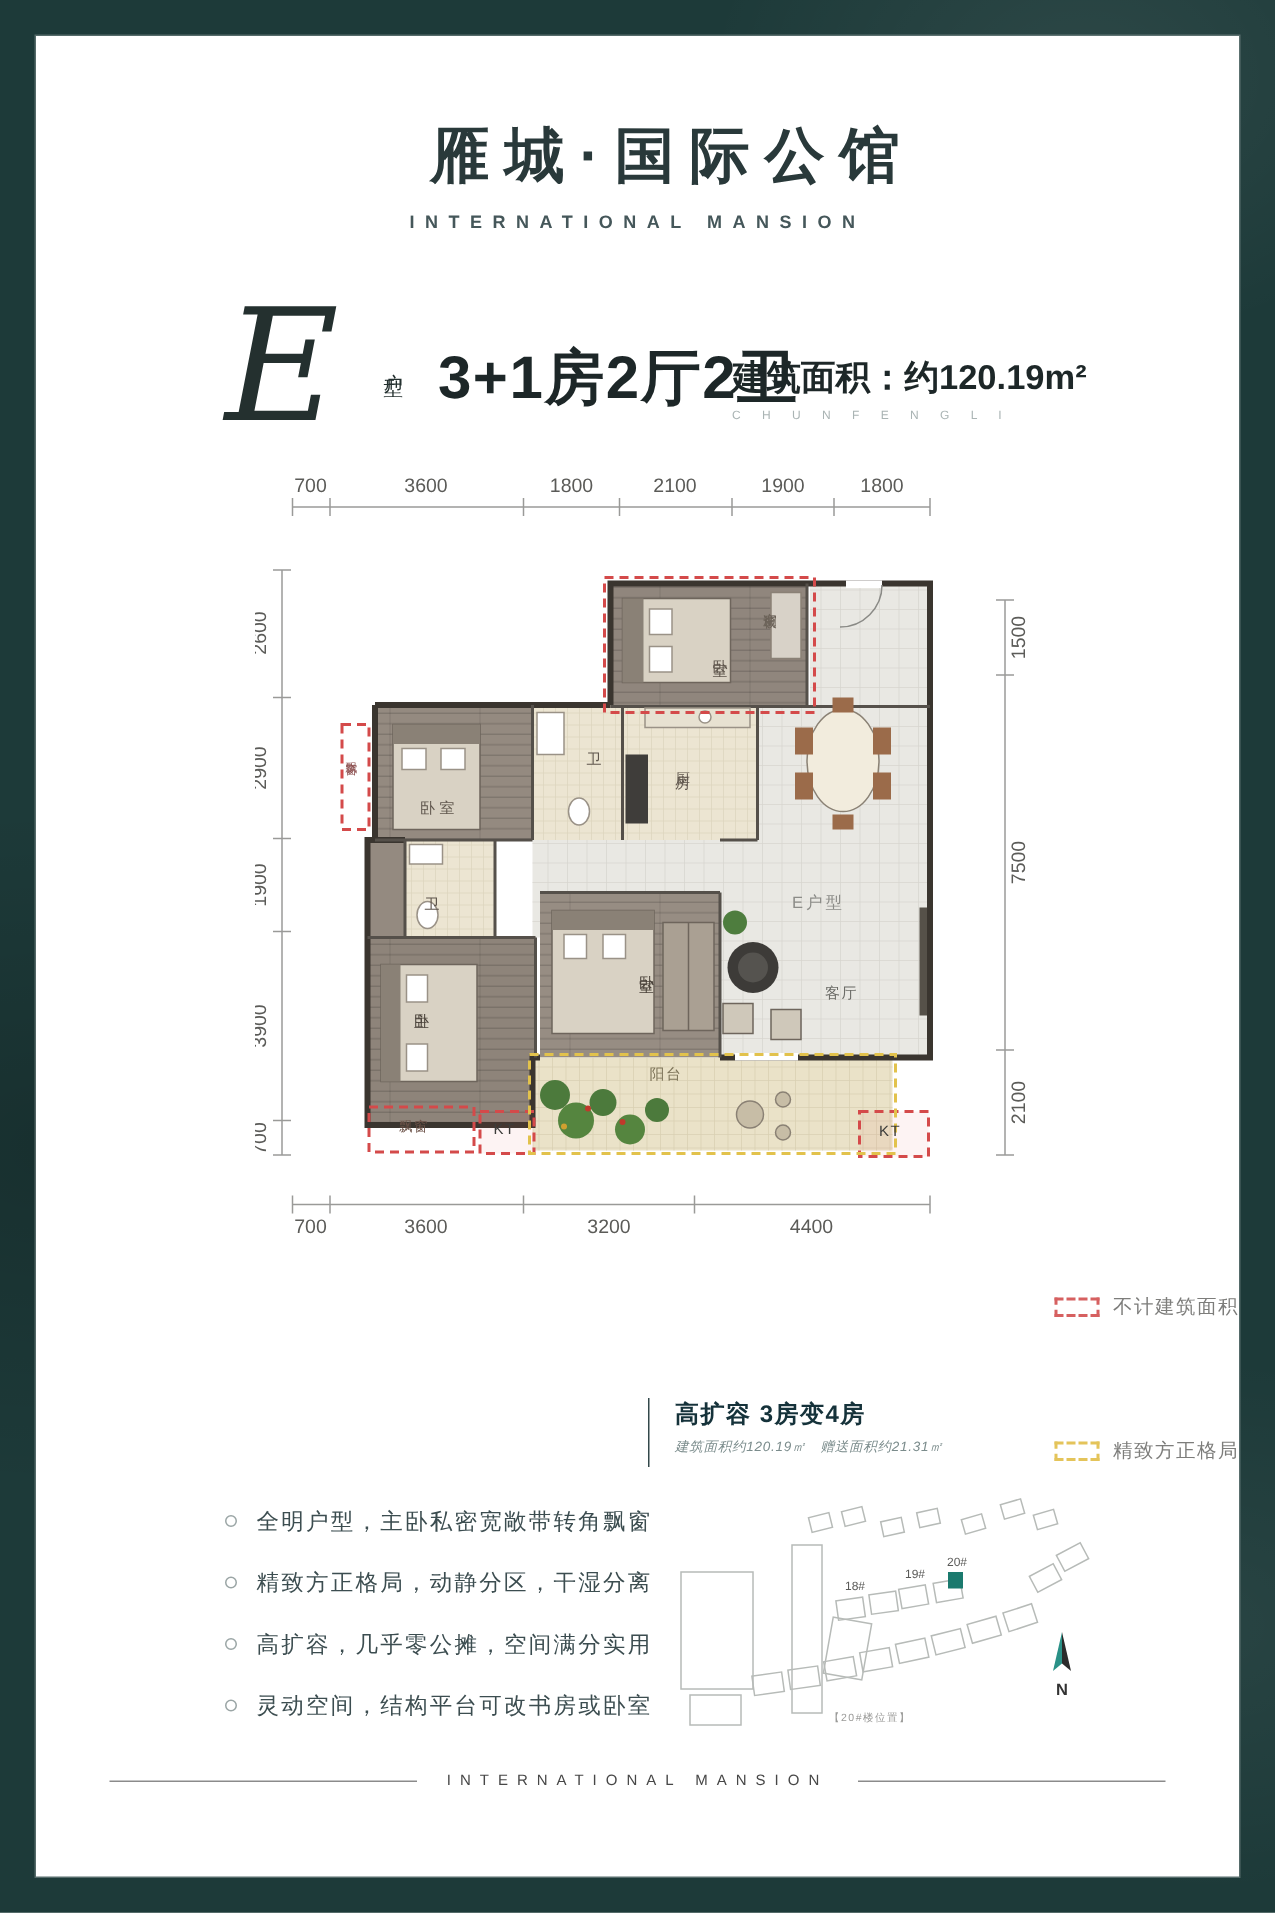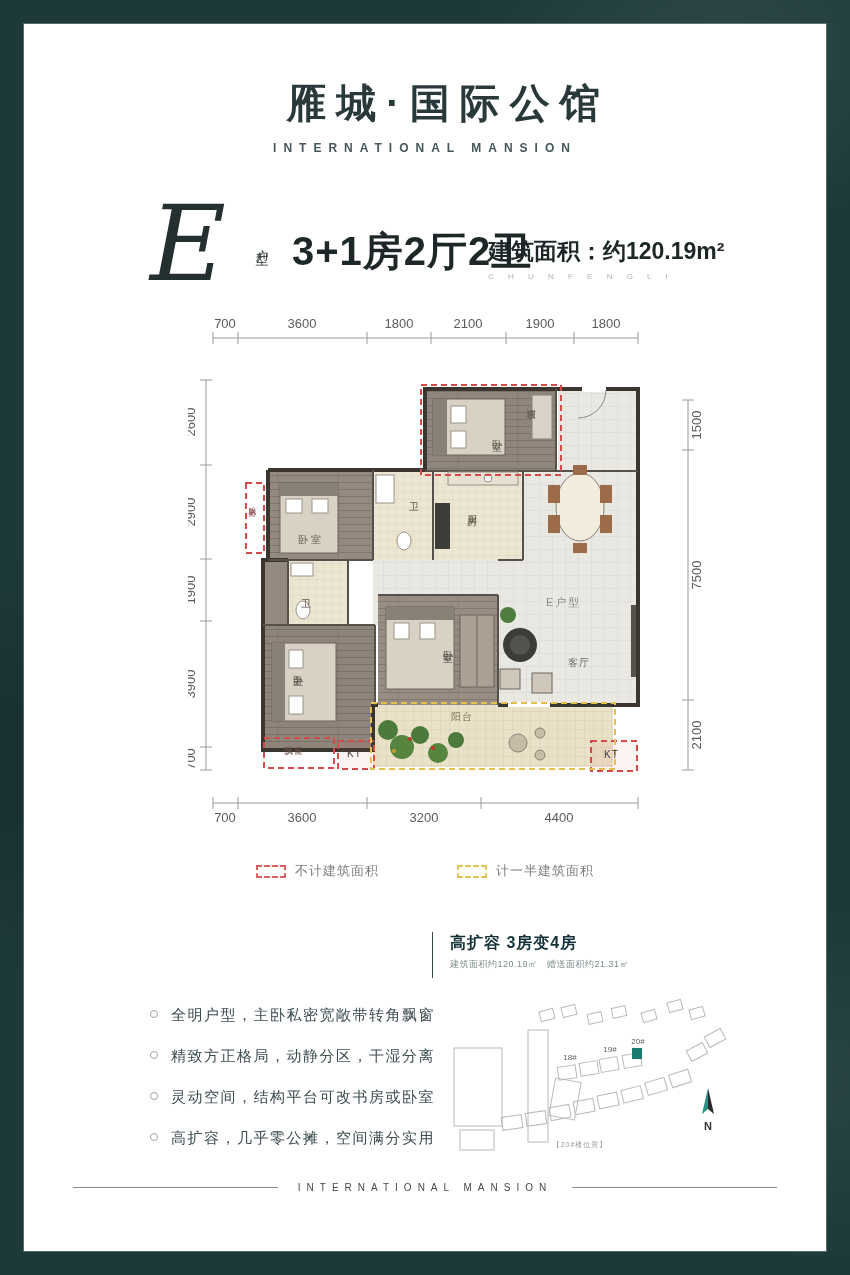--- a/index.html
+++ b/index.html
@@ -25,35 +25,35 @@
   .hd-title{font-size:40px;font-weight:700;color:#29393a;letter-spacing:10px;margin:0;padding-left:46px;}
   .hd-sub{margin-top:10px;font-size:12px;color:#45575a;letter-spacing:7px;font-weight:600;}
   
   .script-e{position:absolute;left:126px;top:168px;font-family:"DejaVu Serif",serif;font-style:italic;font-size:104px;color:#24302f;line-height:1;}
   .unit-label{position:absolute;left:230px;top:215px;writing-mode:vertical-rl;font-size:13px;color:#24302f;letter-spacing:3px;line-height:1.2;}
   .unit-rooms{position:absolute;left:248px;top:200px;font-size:40px;font-weight:700;color:#1d2728;letter-spacing:1px;margin-left:20px;}
   .unit-area{position:absolute;left:464px;top:212px;}
   .unit-area-main{font-size:23px;font-weight:700;color:#1d2728;}
   .unit-area-sub{margin-top:5px;font-size:8px;color:#aab4b4;letter-spacing:6px;}
   
-  .plan{position:absolute;left:164px;top:291px;width:520px;height:520px;text-align:right;}
+  .plan{position:absolute;left:146px;top:291px;width:520px;height:520px;text-align:right;}
   .plan svg{position:absolute;left:0;top:0;}
   .plbl{position:absolute;color:#5f564d;font-size:10px;line-height:1.15;letter-spacing:1px;white-space:nowrap;}
   .vert{writing-mode:vertical-rl;}
   
-  .legend{position:absolute;left:0;top:838px;width:100%;display:flex;justify-content:center;gap:78px;align-items:center;}
+  .legend{position:absolute;left:0;top:838px;width:100%;display:flex;justify-content:center;gap:78px;align-items:flex-end;flex-direction:column;}
   .legend-item{display:flex;align-items:center;gap:9px;}
   .sw{width:26px;height:9px;border:2px dashed #d66060;}
   .sw.y{border-color:#e4c45a;}
   .legend-txt{font-size:13px;color:#7d7d7b;letter-spacing:1px;}
   
   .feat-name{position:absolute;left:229px;top:912px;font-size:22px;color:#2f3e3e;letter-spacing:9px;}
   .feat-div{position:absolute;left:408px;top:908px;width:1px;height:46px;background:#33484a;}
   .feat-head{position:absolute;left:426px;top:909px;font-size:16px;font-weight:700;color:#15323a;letter-spacing:1px;}
-  .feat-detail{position:absolute;left:426px;top:934px;font-size:9px;color:#7b8c8c;letter-spacing:0.5px;}
+  .feat-detail{position:absolute;left:426px;top:934px;font-size:9px;color:#7b8c8c;letter-spacing:0.5px;font-style:italic;}
   
   .bullets{position:absolute;left:126px;top:981px;}
   .bullet{display:flex;align-items:flex-start;gap:13px;margin-bottom:21px;}
   .bullet .ring{width:6px;height:6px;border:1.5px solid #9aa5a5;border-radius:50%;margin-top:5px;flex:none;}
   .bullet .btxt{font-size:15px;color:#3c4d50;letter-spacing:1.5px;line-height:20px;}
   
   .siteplan{position:absolute;left:416px;top:964px;width:300px;height:170px;}
   .sp-caption{position:absolute;left:70px;top:152px;width:140px;text-align:center;font-size:7px;color:#9a9a98;letter-spacing:1px;}
   
   .band{position:absolute;left:0;top:1158px;width:100%;display:flex;justify-content:center;align-items:center;gap:20px;}
@@ -263,44 +263,44 @@
       <div class="plbl" style="left:416px;top:434px;color:#3d3d3b;">KT</div>
     </div>
 
     <div class="legend">
       <div class="legend-item">
         <span class="sw"></span>
         <span class="legend-txt">不计建筑面积</span>
       </div>
       <div class="legend-item">
         <span class="sw y"></span>
-        <span class="legend-txt">计一半建筑面积</span>
+        <span class="legend-txt">精致方正格局</span>
       </div>
     </div>
 
     <div class="feat-div"></div>
     <div class="feat-head">高扩容 3房变4房</div>
     <div class="feat-detail">建筑面积约120.19㎡　赠送面积约21.31㎡</div>
 
     <div class="bullets">
       <div class="bullet">
           <span class="ring"></span>
           <span class="btxt">全明户型，主卧私密宽敞带转角飘窗</span>
         </div>
       <div class="bullet">
           <span class="ring"></span>
           <span class="btxt">精致方正格局，动静分区，干湿分离</span>
         </div>
       <div class="bullet">
           <span class="ring"></span>
-          <span class="btxt">灵动空间，结构平台可改书房或卧室</span>
+          <span class="btxt">高扩容，几乎零公摊，空间满分实用</span>
         </div>
       <div class="bullet">
           <span class="ring"></span>
-          <span class="btxt">高扩容，几乎零公摊，空间满分实用</span>
+          <span class="btxt">灵动空间，结构平台可改书房或卧室</span>
         </div>
     </div>
 
     <div class="siteplan">
       <svg width="300" height="170" viewBox="0 0 300 170">
         <g fill="none" stroke="#b7bbb8" stroke-width="1">
           <rect x="14" y="60" width="48" height="78"></rect>
           <rect x="20" y="142" width="34" height="20"></rect>
           <rect x="88" y="42" width="20" height="112"></rect>
           <rect x="112" y="92" width="26" height="38" transform="rotate(10 125 111)"></rect>

